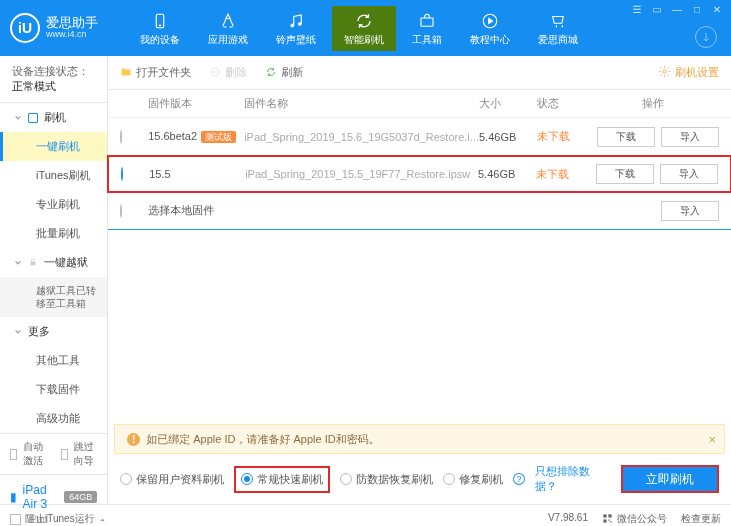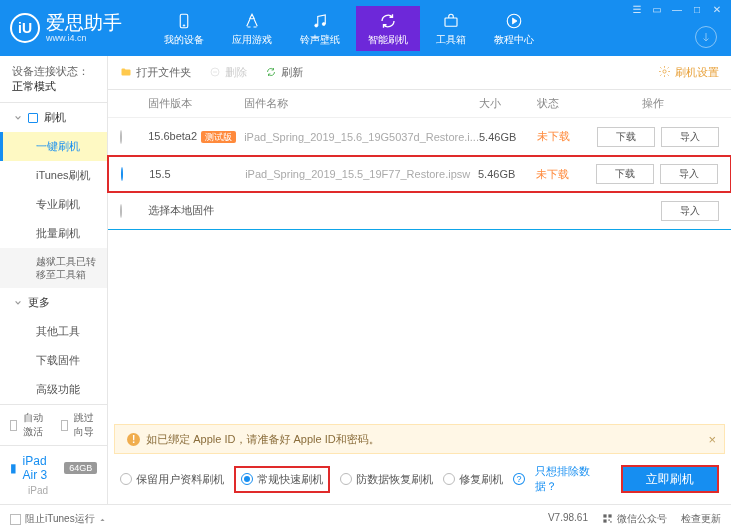--- a/index.html
+++ b/index.html
@@ -2,26 +2,26 @@
 <html><head>
 <meta charset="utf-8">
 <style>
 * { margin: 0; padding: 0; box-sizing: border-box; font-family: "Microsoft YaHei", sans-serif; }
 body { width: 731px; height: 526px; overflow: hidden; background: #fff; font-size: 11px; }
 
 .title-bar { height: 56px; background: #168ef1; display: flex; align-items: center; padding: 0 10px; position: relative; }
 .logo-wrap { display: flex; align-items: center; gap: 6px; color: #fff; }
 .logo-circle { width: 30px; height: 30px; border: 2px solid #fff; border-radius: 50%; display: flex; align-items: center; justify-content: center; font-weight: bold; font-size: 14px; }
 .brand { display: flex; flex-direction: column; line-height: 1.1; }
-.brand-cn { font-size: 19px; font-weight: 500; }
+.brand-cn { font-size: 13px; font-weight: 500; }
 .brand-url { font-size: 9px; opacity: .85; }
 
 .nav { display: flex; margin-left: 30px; gap: 4px; }
 .nav-item { display: flex; flex-direction: column; align-items: center; gap: 3px; color: #fff; padding: 6px 12px 4px; cursor: pointer; font-size: 10px; }
-.nav-item.active { background: #6d28d9; }
+.nav-item.active { background: #4d7c0f; }
 .nav-icon { width: 18px; height: 18px; display: flex; align-items: center; justify-content: center; }
 .nav-icon svg { width: 18px; height: 18px; fill: #fff; stroke: #fff; }
 
 .win-controls { position: absolute; top: 4px; right: 8px; display: flex; gap: 8px; color: #cde5fb; font-size: 10px; align-items: center; }
 .win-controls span { cursor: pointer; width: 12px; text-align: center; }
 .forward-circle { position: absolute; right: 14px; bottom: 8px; width: 22px; height: 22px; border: 1.5px solid #86c4f6; border-radius: 50%; display: flex; align-items: center; justify-content: center; }
 .forward-circle svg { width: 12px; height: 12px; stroke: #86c4f6; fill: none; stroke-width: 2; }
 
 .main { display: flex; height: calc(100% - 56px - 22px); }
 
@@ -149,20 +149,28 @@
     </div>
     <div class="nav-item">
       <span class="nav-icon">
           <svg viewBox="0 0 24 24">
             <circle cx="12" cy="12" r="9" fill="none" stroke-width="1.5"></circle>
             <path d="M10 8l6 4-6 4z"></path>
           </svg>
         </span>
       <span>教程中心</span>
     </div>
+    <div class="nav-item">
+      <span class="nav-icon">
+          <svg viewBox="0 0 24 24">
+            <path d="M5 6h14l-2 9H7z M9 20a1 1 0 1 0 0-2 M17 20a1 1 0 1 0 0-2" fill="none" stroke-width="1.5"></path>
+          </svg>
+        </span>
+      <span>爱思商城</span>
+    </div>
   </div>
   <div class="win-controls">
     <span>☰</span>
     <span>▭</span>
     <span>—</span>
     <span>□</span>
     <span>✕</span>
   </div>
   <div class="forward-circle">
     <svg viewBox="0 0 24 24">
@@ -180,20 +188,30 @@
       <span class="chev"><svg viewBox="0 0 10 10">
             <path d="M2 3l3 3 3-3"></path>
           </svg></span>
       <span class="sq-icon"></span>
       <span>刷机</span>
     </div>
     <div class="side-child active">一键刷机</div>
     <div class="side-child">iTunes刷机</div>
     <div class="side-child">专业刷机</div>
     <div class="side-child">批量刷机</div>
+    <div class="side-group">
+      <span class="chev"><svg viewBox="0 0 10 10">
+            <path d="M2 3l3 3 3-3"></path>
+          </svg></span>
+      <span class="lock-icon"><svg viewBox="0 0 24 24">
+            <rect x="6" y="11" width="12" height="9" rx="1"></rect>
+            <path d="M8 11V8a4 4 0 0 1 8 0v3" fill="none" stroke="#ccc" stroke-width="1.5"></path>
+          </svg></span>
+      <span>一键越狱</span>
+    </div>
     <div class="side-moved">越狱工具已转移至工具箱</div>
     <div class="side-group">
       <span class="chev"><svg viewBox="0 0 10 10">
             <path d="M2 3l3 3 3-3"></path>
           </svg></span>
       <span>更多</span>
     </div>
     <div class="side-child">其他工具</div>
     <div class="side-child">下载固件</div>
     <div class="side-child">高级功能</div>

